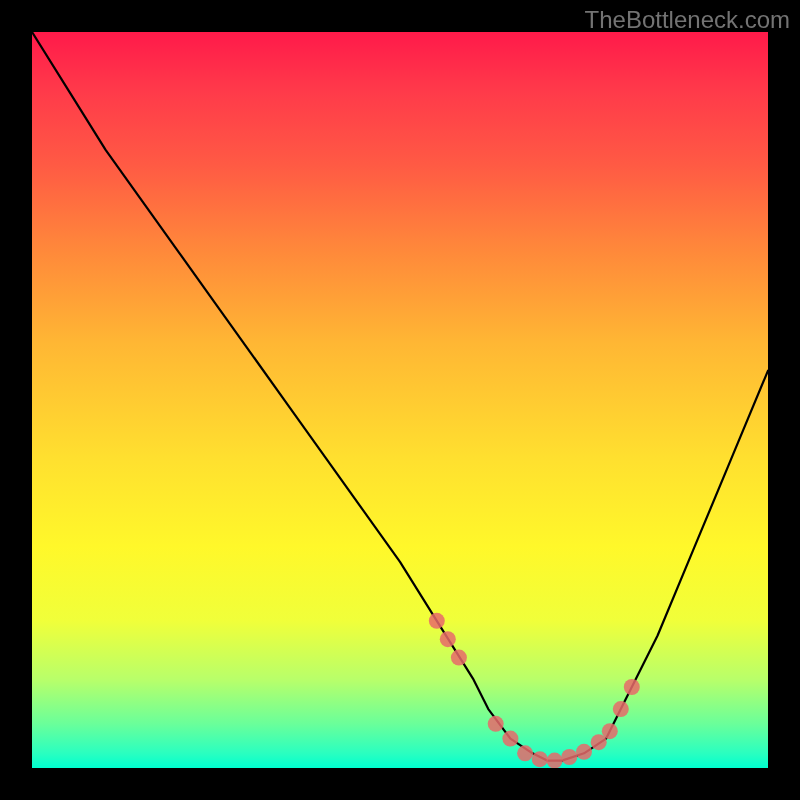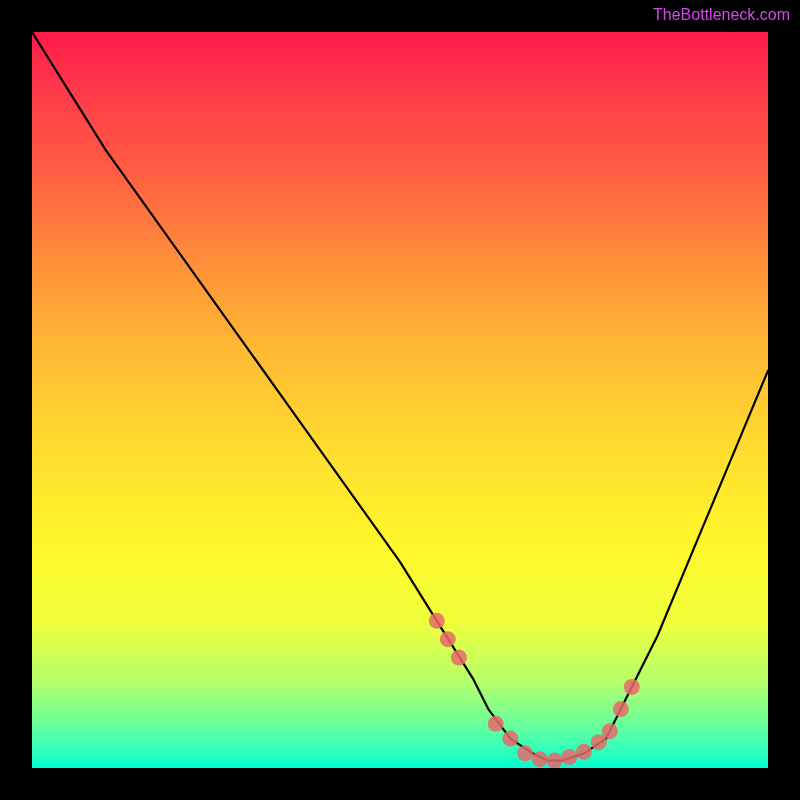--- a/index.html
+++ b/index.html
@@ -14,22 +14,22 @@
   .container {
     position: relative;
     width: 800px;
     height: 800px;
     background: #000;
   }
   .watermark {
     position: absolute;
     top: 6px;
     right: 10px;
-    color: #d946ef;
-    font-size: 16px;
+    color: #737373;
+    font-size: 24px;
     font-weight: 500;
     z-index: 10;
   }
   .plot-area {
     position: absolute;
     left: 32px;
     top: 32px;
     width: 736px;
     height: 736px;
     overflow: hidden;

